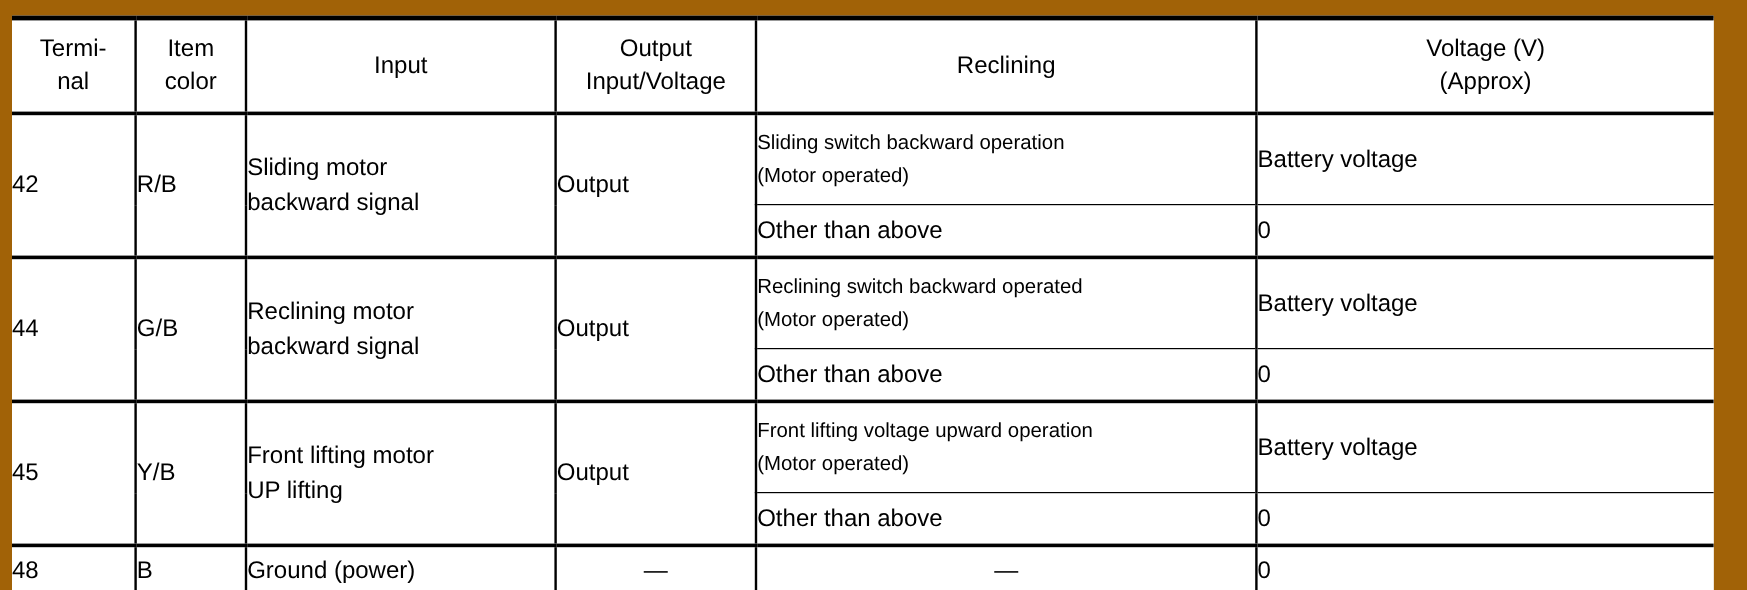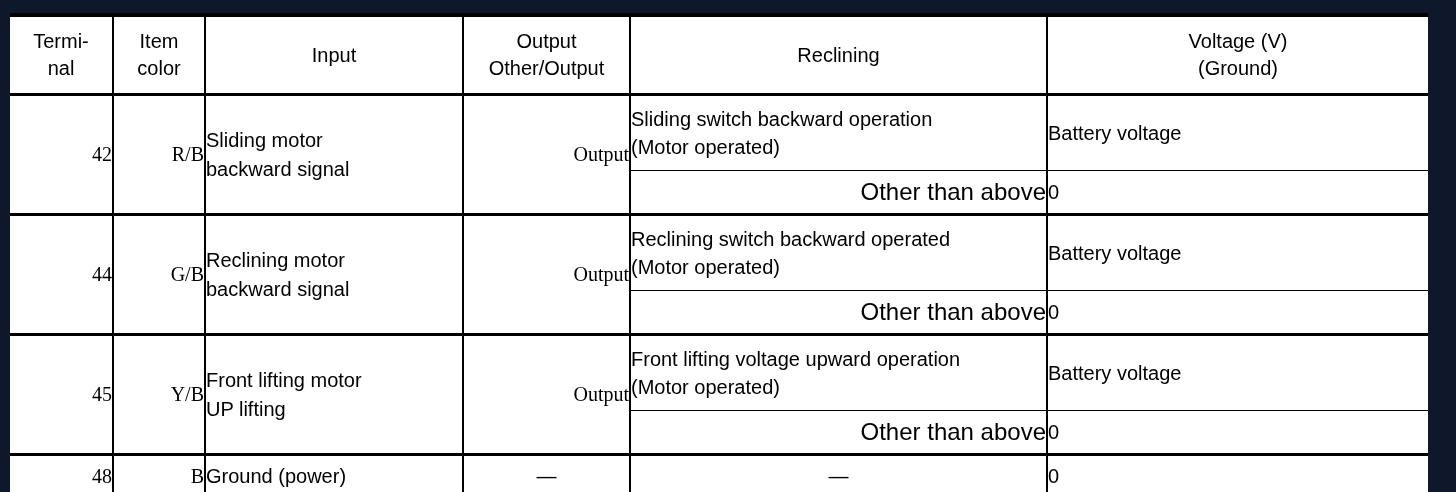--- a/index.html
+++ b/index.html
@@ -12,21 +12,21 @@
     height: 492px;
     font-family: "Liberation Sans", sans-serif;
     color: #000000;
     overflow: hidden;
   }
 
   .sheet {
     position: relative;
     width: 1456px;
     height: 492px;
-    background: #0f172a;
+    background: #a16207;
   }
 
   
   .spec-table {
     position: absolute;
     left: 10px;
     top: 13px;
     width: 1418px;
     border-collapse: collapse;
     table-layout: fixed;
@@ -67,46 +67,45 @@
 
   .item-cell {
     font-size: 20px;
     line-height: 29px;
     text-align: left;
     padding-left: 18px;
     padding-right: 10px;
   }
 
   .cond-cell {
-    font-size: 20px;
+    font-size: 17px;
     line-height: 28px;
     text-align: left;
     padding-left: 14px;
     padding-right: 10px;
     height: 74px;
   }
 
   .cond-cell-short {
-    font-size: 24px;
+    font-size: 20px;
     line-height: 28px;
-    text-align: right;
+    text-align: left;
     padding-left: 14px;
     padding-right: 10px;
     height: 42px;
   }
 
   .volt-cell {
     font-size: 20px;
     text-align: left;
   }
 
   .grp-cell {
     font-size: 20px;
-    text-align: right;
-    font-family: Liberation Serif, serif;
+    text-align: left;
   }
 
   .dash {
     font-size: 20px;
     text-align: center;
   }
 
   .last-row-cell {
     height: 40px;
     font-size: 20px;
@@ -136,28 +135,28 @@
         </th>
         <th class="head-cell b-top-thick b-bottom-med b-right">
           <span class="line">Item</span>
           <span class="line">color</span>
         </th>
         <th class="head-cell b-top-thick b-bottom-med b-right">
           <span class="line">Input</span>
         </th>
         <th class="head-cell b-top-thick b-bottom-med b-right">
           <span class="line">Output</span>
-          <span class="line">Other/Output</span>
+          <span class="line">Input/Voltage</span>
         </th>
         <th class="head-cell b-top-thick b-bottom-med b-right">
           <span class="line">Reclining</span>
         </th>
         <th class="head-cell b-top-thick b-bottom-med">
           <span class="line">Voltage (V)</span>
-          <span class="line">(Ground)</span>
+          <span class="line">(Approx)</span>
         </th>
       </tr>
     </thead>
 
     <tbody>
 
       <tr>
         <td class="grp-cell b-bottom-med b-right" rowspan="2">42</td>
         <td class="grp-cell b-bottom-med b-right" rowspan="2">R/B</td>
         <td class="item-cell b-bottom-med b-right" rowspan="2">

